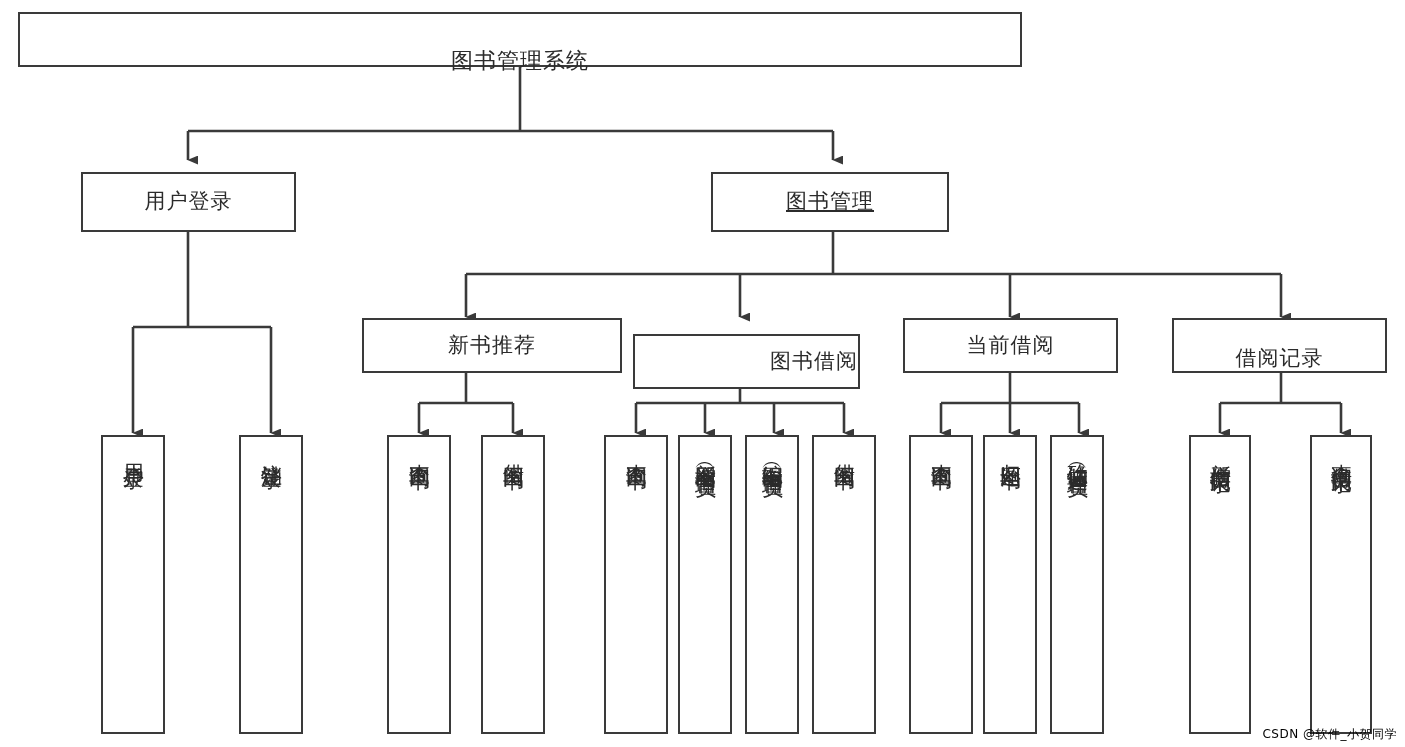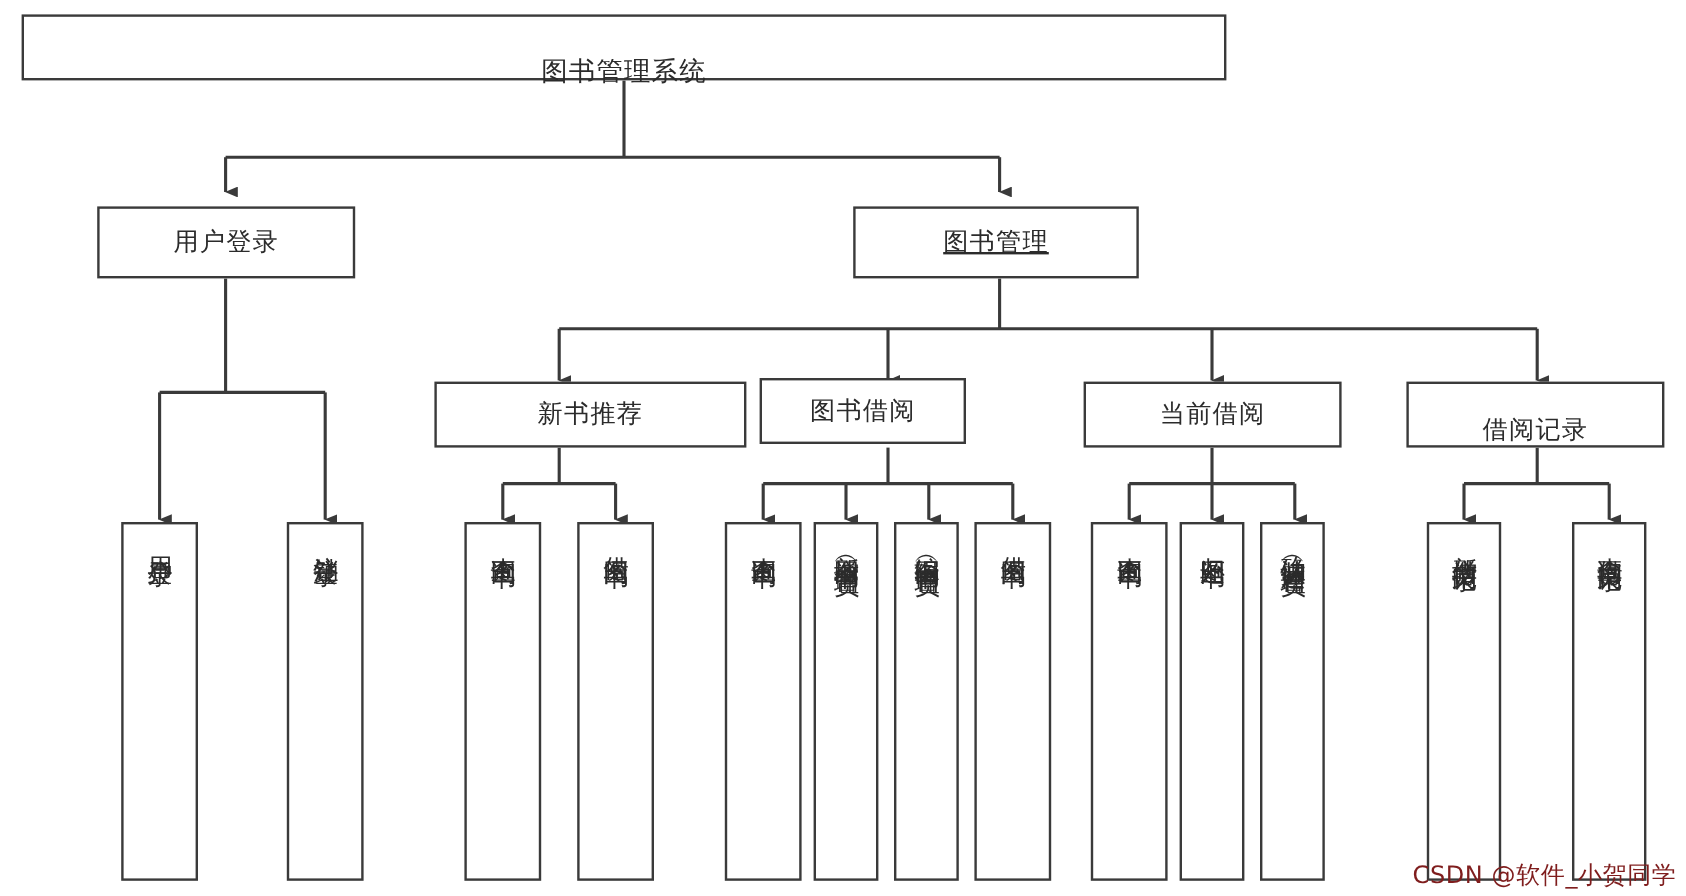--- a/index.html
+++ b/index.html
@@ -62,22 +62,22 @@
     writing-mode: vertical-rl;
     text-orientation: upright;
     font-size: 21px;
     letter-spacing: 2px;
     line-height: 1.0;
   }
   #watermark {
     position: absolute;
     right: 8px;
     bottom: 4px;
-    font-size: 20px;
-    color: #7f1d1d;
+    font-size: 12px;
+    color: #000000;
     letter-spacing: 0.5px;
     z-index: 5;
     white-space: nowrap;
   }
 </style>
 </head>
 <body>
 
 <div id="diagram-root">
 
@@ -140,21 +140,21 @@
   </div>
 
   <div class="node horiz" style="left:711px; top:172px; width:238px; height:60px;text-decoration:underline;">
     <span class="node-label">图书管理</span>
   </div>
 
   <div class="node horiz" style="left:362px; top:318px; width:260px; height:55px;">
     <span class="node-label">新书推荐</span>
   </div>
 
-  <div class="node horiz" style="left:633px; top:315px; width:172px; height:55px;">
+  <div class="node horiz" style="left:633px; top:334px; width:227px; height:55px;justify-content:flex-end;">
     <span class="node-label">图书借阅</span>
   </div>
 
   <div class="node horiz" style="left:903px; top:318px; width:215px; height:55px;">
     <span class="node-label">当前借阅</span>
   </div>
 
   <div class="node horiz" style="left:1172px; top:318px; width:215px; height:55px;align-items:flex-end;">
     <span class="node-label">借阅记录</span>
   </div>

